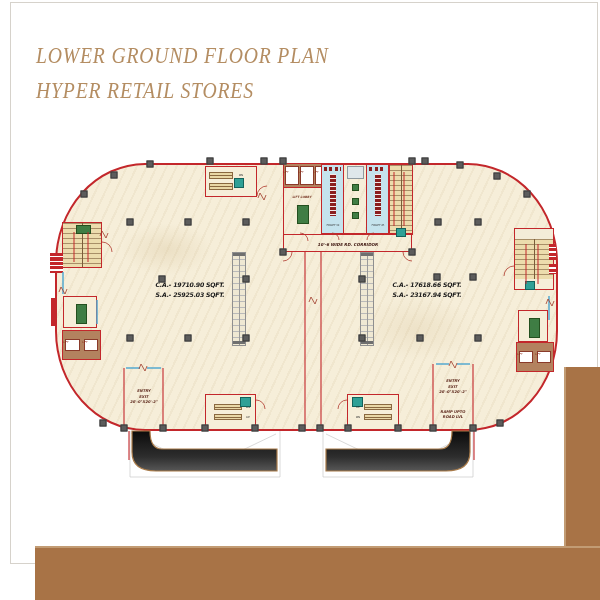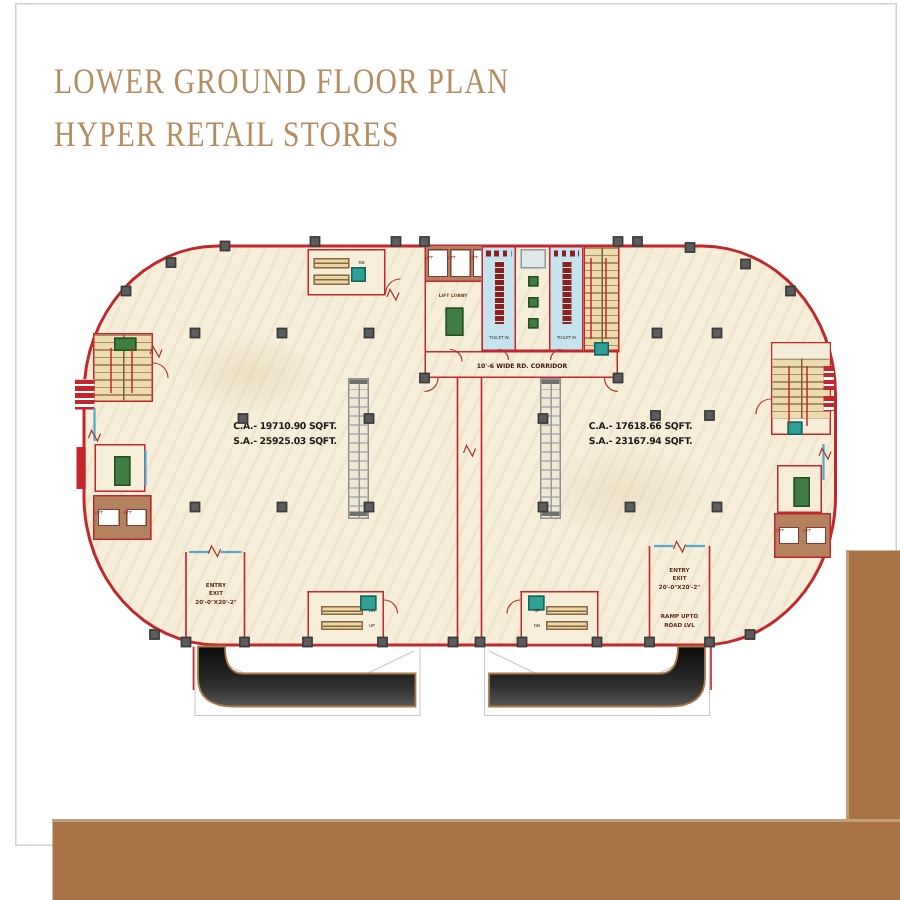--- a/index.html
+++ b/index.html
@@ -1,17 +1,17 @@
 <!DOCTYPE html>
 <html style="--frame_brown: #a87346; --title_tan: #b48d62; --wall_red: #c3272b; --floor_cream: #f6eed9; --toilet_blue: #c5e3ed; --stair_tan: #ecdcad; --lift_brown: #b3825f; --rug_green: #3f7d44; --sign_teal: #2fa096; --ramp_dark: #161616;"><head>
 <meta charset="utf-8">
 <style>
   html,body{margin:0;padding:0;background:#fff;}
   .sheet{position:relative;width:600px;height:600px;background:#fff;overflow:hidden;
-         font-family:"DejaVu Sans",sans-serif;}
+         font-family:"DejaVu Sans",sans-serif;font-style:italic;}
   .card-border{position:absolute;left:10px;top:2px;width:586px;height:560px;
                border:1px solid #d6d2cb;z-index:0;}
   .band{position:absolute;background:var(--frame_brown,#a87346);z-index:4;}
   .band-right{left:564px;top:367px;width:36px;height:233px;border-left:2px solid #c29c74;}
   .band-bottom{left:35px;top:546px;width:565px;height:54px;border-top:2px solid #c29c74;}
   .title{position:absolute;left:36px;color:var(--title_tan,#b48d62);
          font-family:"Liberation Serif","DejaVu Serif",serif;font-size:24px;
          letter-spacing:1px;transform:scaleX(.82);transform-origin:left top;white-space:nowrap;z-index:1;}
   .t1{top:42px;} .t2{top:77px;}
   .stadium{position:absolute;left:55px;top:163px;width:503px;height:268px;z-index:1;

